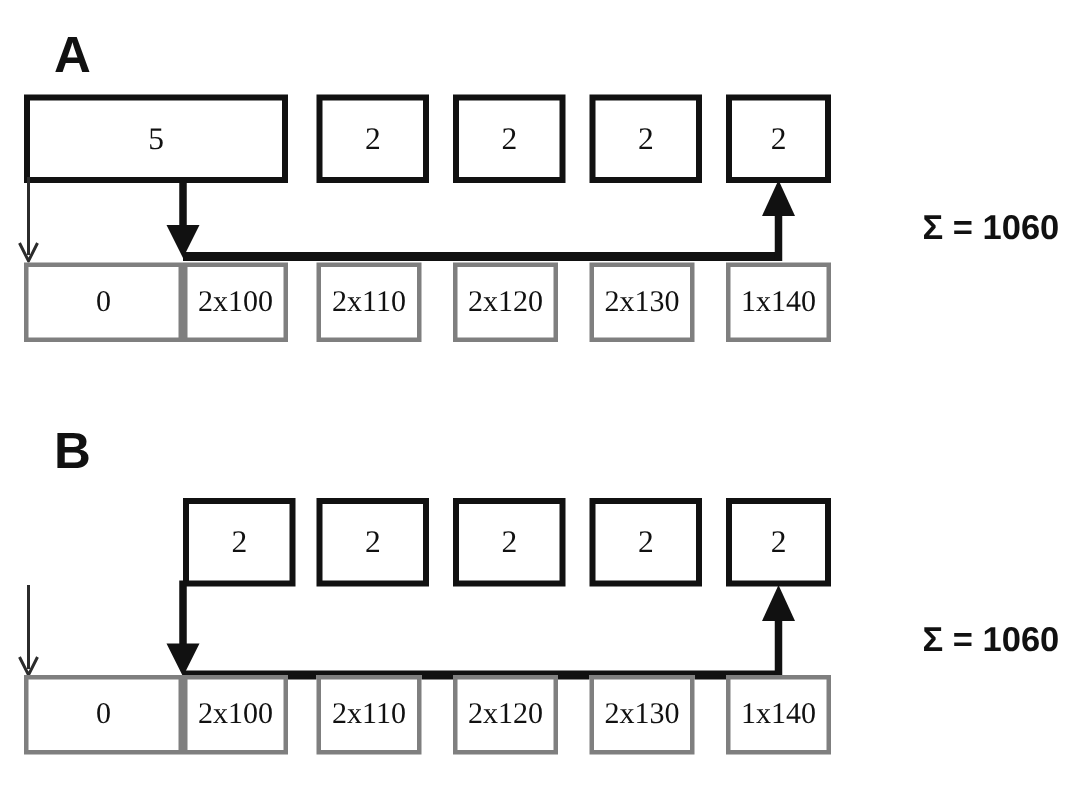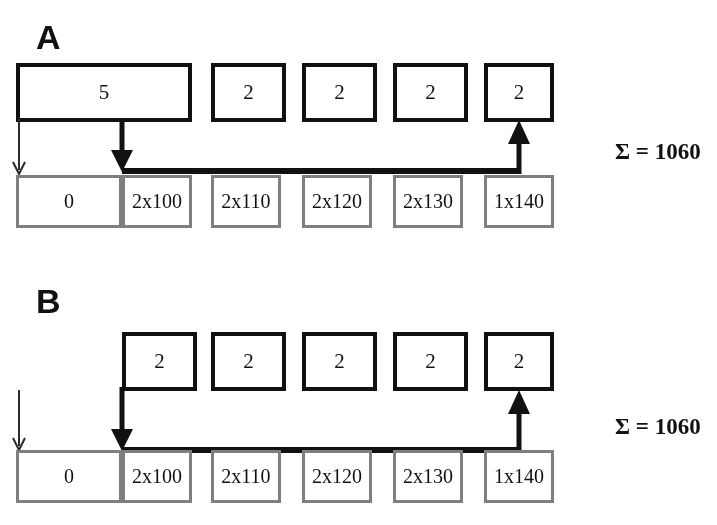--- a/index.html
+++ b/index.html
@@ -69,21 +69,21 @@
   }
 
   .arrow-svg {
     position: absolute;
     overflow: visible;
   }
 
   
   .sigma-total {
     position: absolute;
-    font-family: Liberation Serif, serif;
+    font-family: Liberation Sans, sans-serif;
     font-weight: bold;
     font-size: 23px;
     line-height: 23px;
     white-space: nowrap;
     color: #111111;
   }
 </style>
 </head>
 <body>
 

